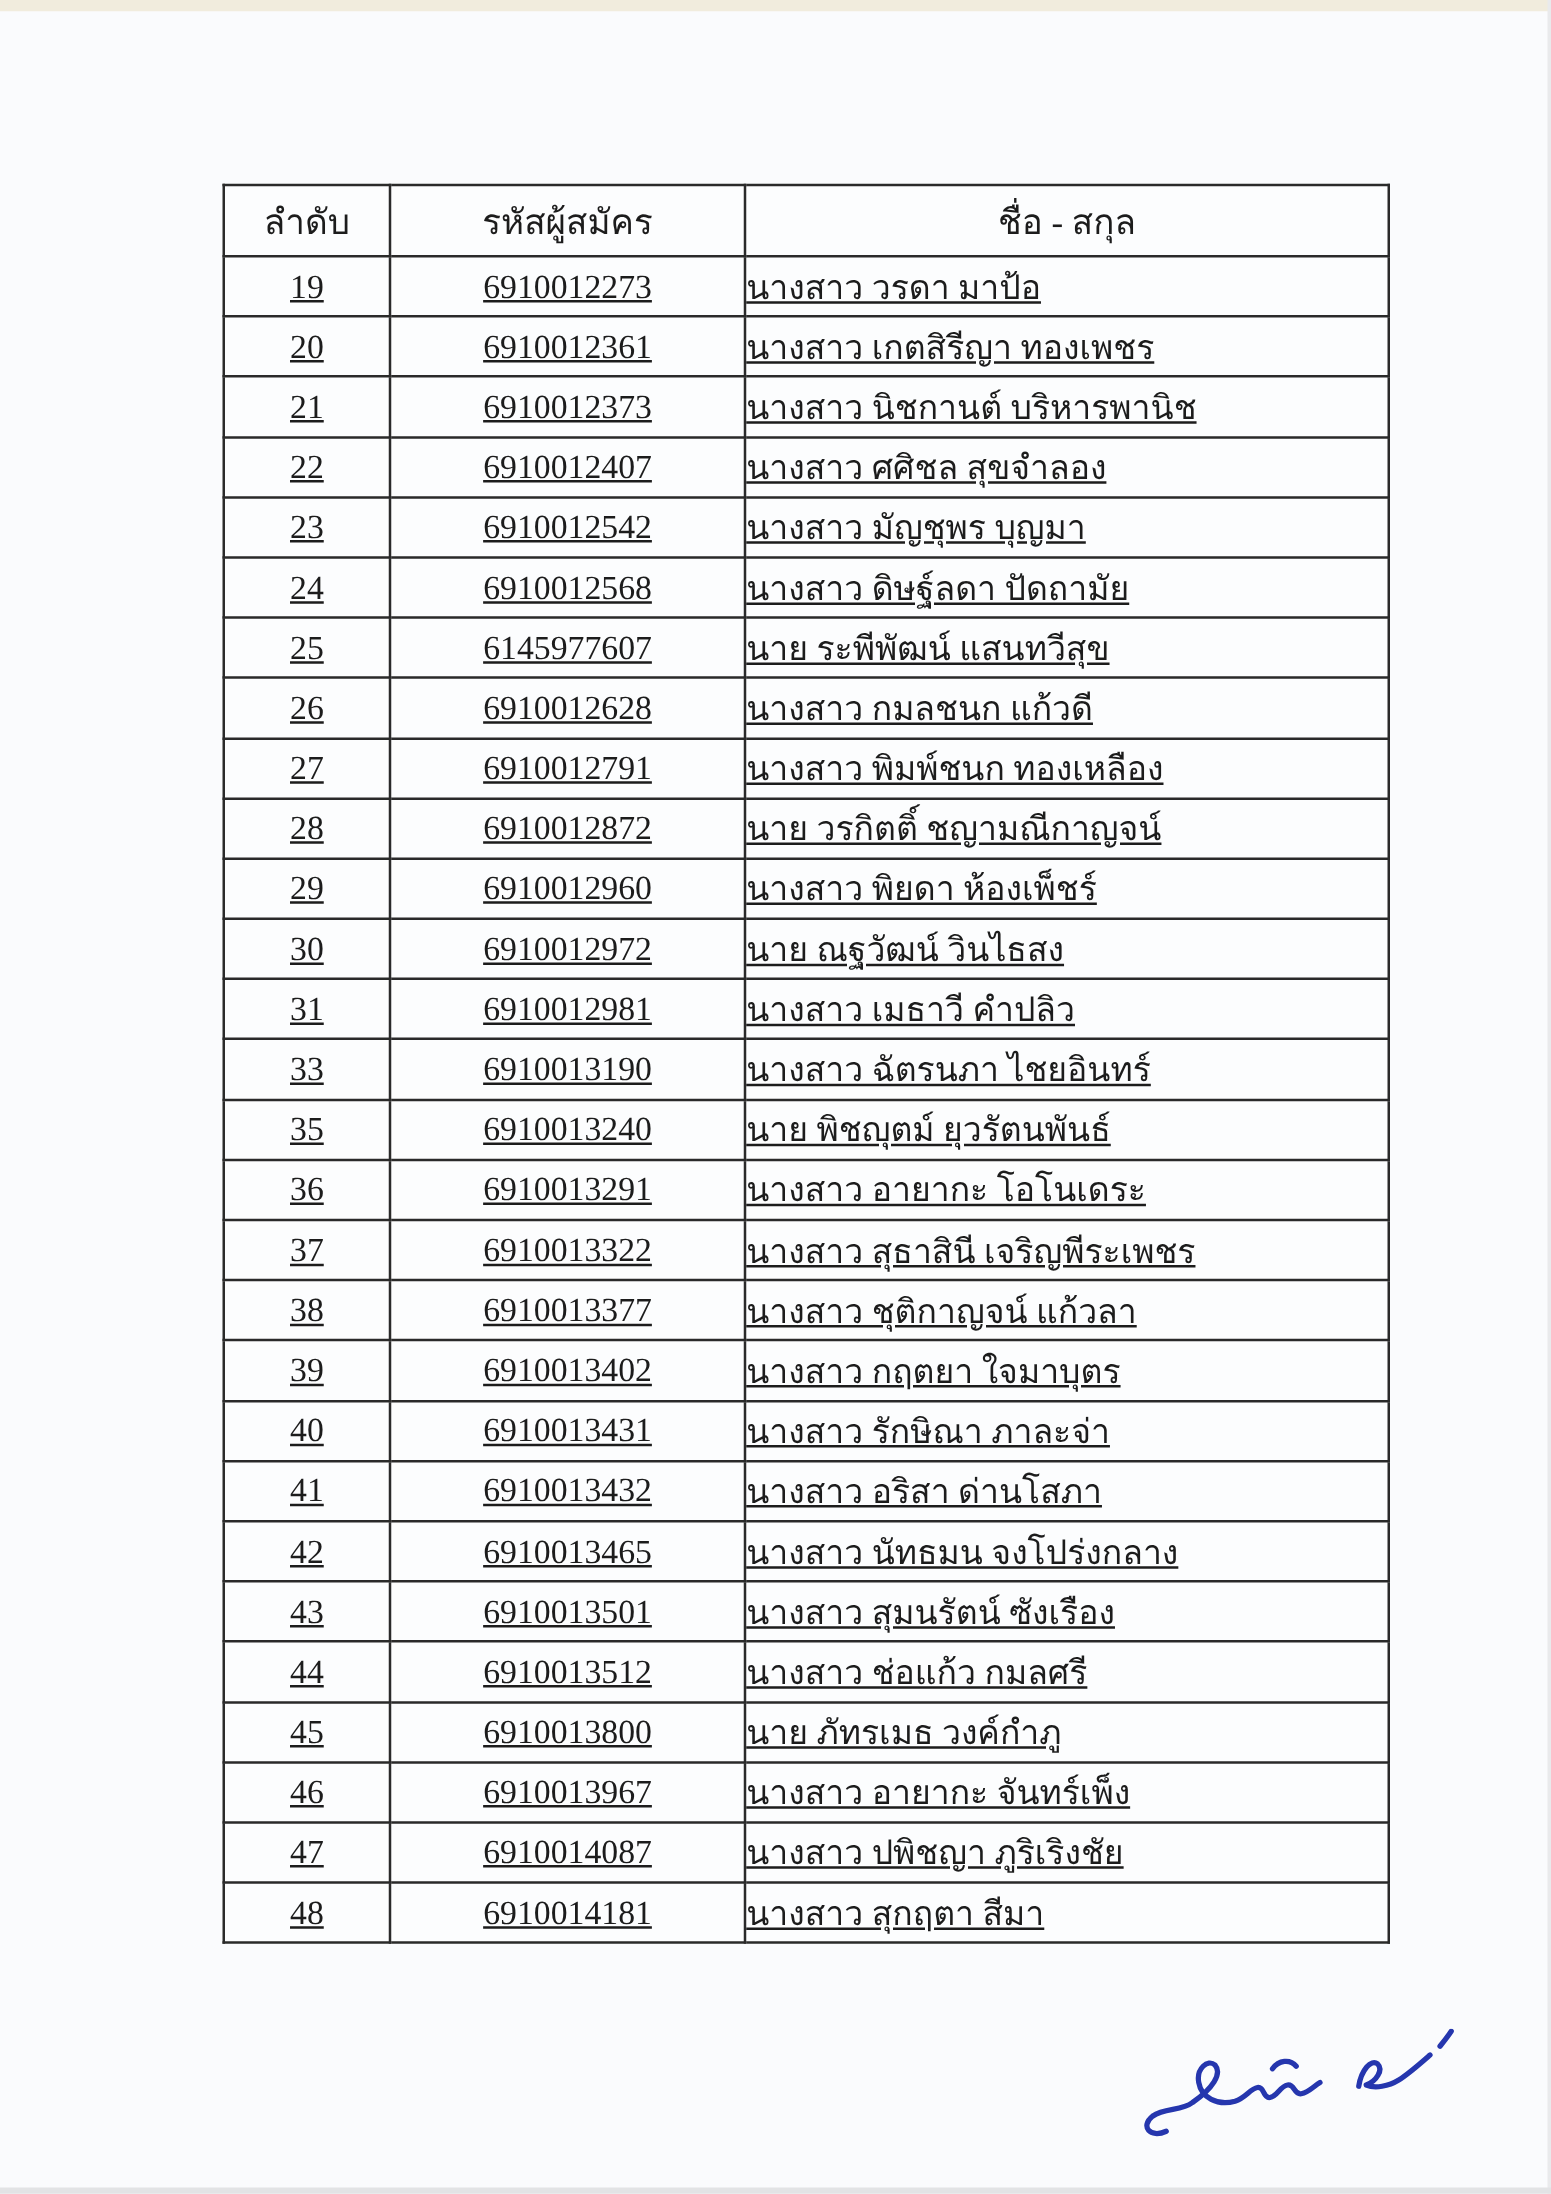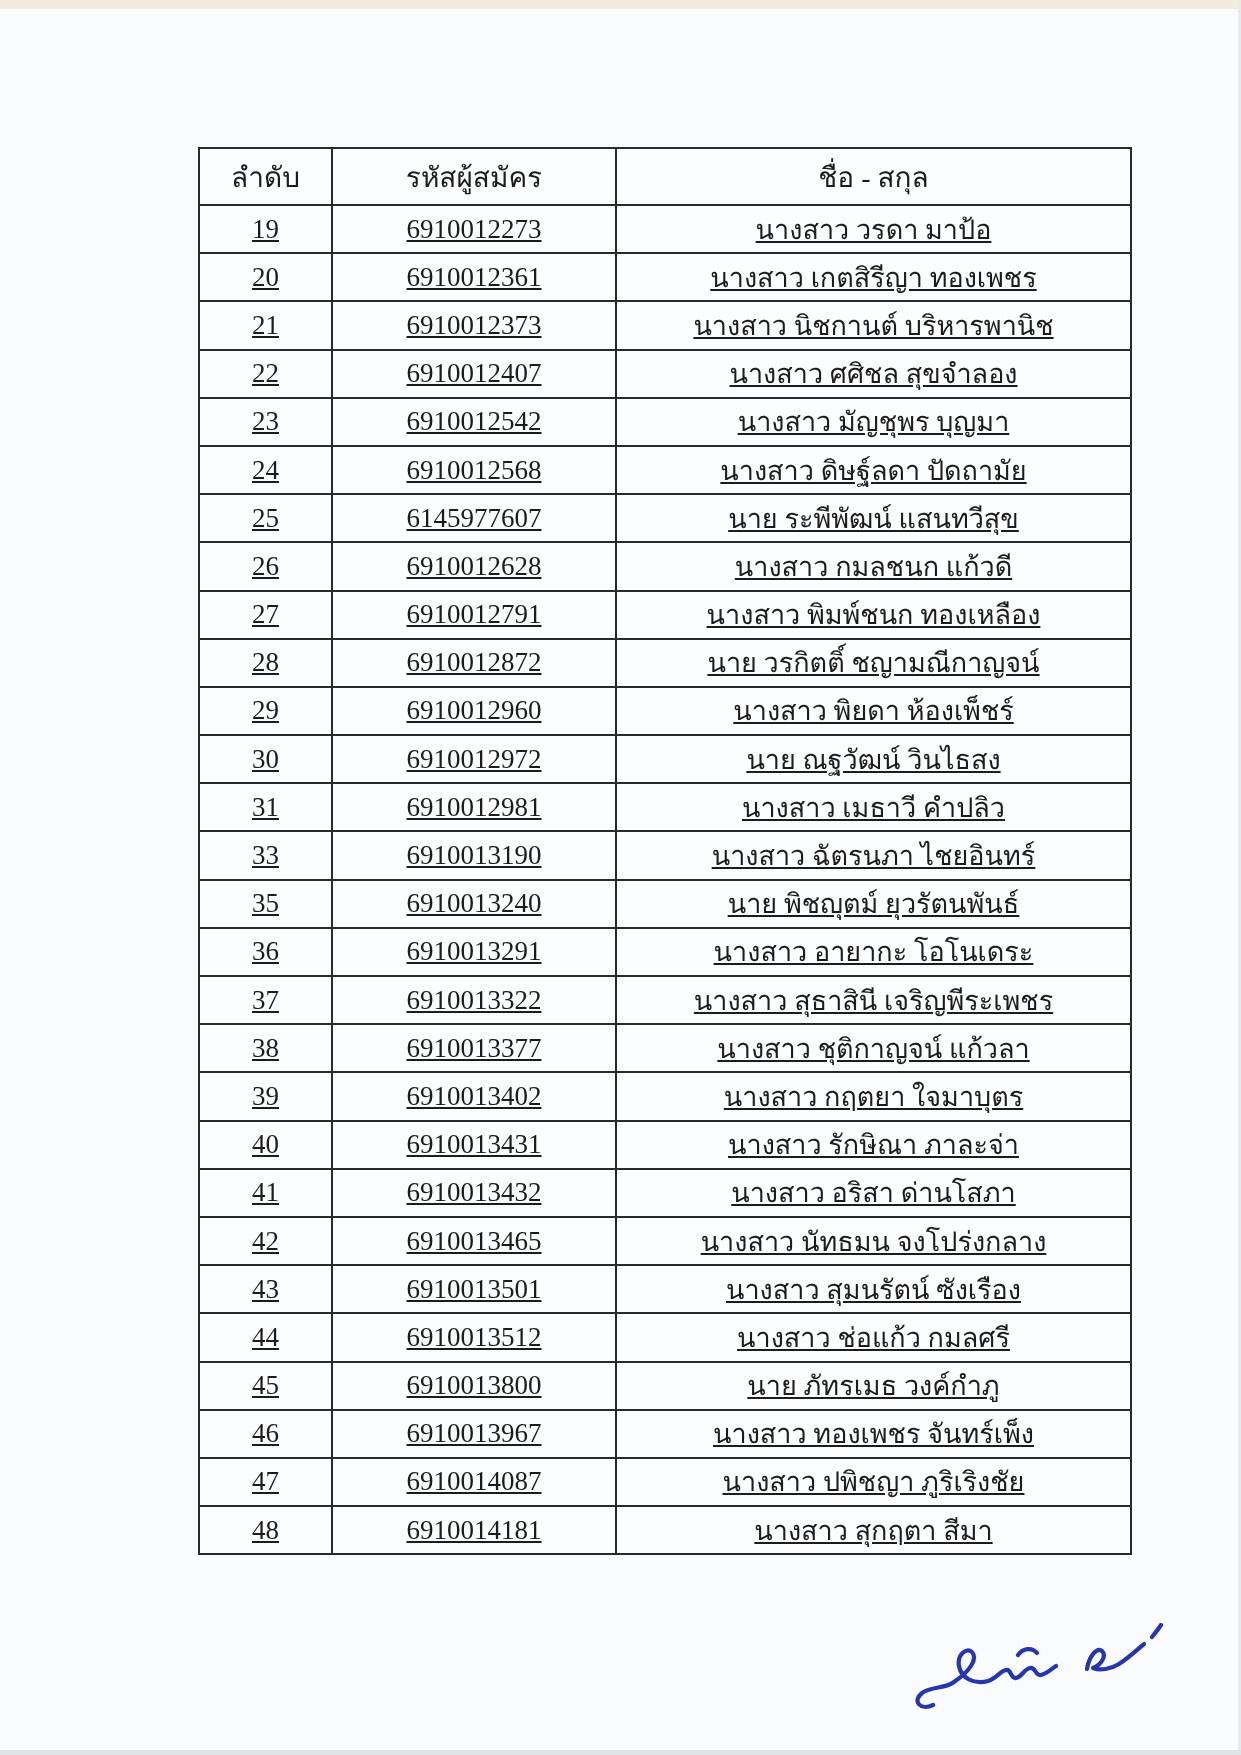--- a/index.html
+++ b/index.html
@@ -27,21 +27,20 @@
     background:#e9eaec;
   }
   table.roster{
     position:absolute;
     left:178px;top:147px;
     width:932px;
     border-collapse:collapse;
     table-layout:fixed;
     background:#fcfdfe;
     color:#1c1c1c;
-    margin-left:20px;
   }
   table.roster th, table.roster td{
     border:2px solid #2a2a2a;
     padding:0;
     overflow:visible;
   }
   table.roster{border:1px solid #2a2a2a;}
   col.c-no{width:133px;}
   col.c-id{width:284px;}
   col.c-name{width:515px;}
@@ -53,21 +52,21 @@
     text-align:center;
     vertical-align:middle;
   }
   td.cell-no, td.cell-id{
     font-size:27px;
     text-align:center;
     vertical-align:middle;
   }
   td.cell-name{
     font-size:27px;
-    text-align:center;
+    text-align:left;
     vertical-align:middle;
     padding-left:15px;
   }
   .signature{
     position:absolute;
     left:900px;top:1623px;
     width:272px;height:102px;
   }
   .signature svg{display:block;width:100%;height:100%;}
 </style>
@@ -214,21 +213,21 @@
           <td class="cell-name">นางสาว ช่อแก้ว กมลศรี</td>
         </tr>
         <tr>
           <td class="cell-no">45</td>
           <td class="cell-id">6910013800</td>
           <td class="cell-name">นาย ภัทรเมธ วงค์กำภู</td>
         </tr>
         <tr>
           <td class="cell-no">46</td>
           <td class="cell-id">6910013967</td>
-          <td class="cell-name">นางสาว ทองเพชร จันทร์เพ็ง</td>
+          <td class="cell-name">นางสาว อายากะ จันทร์เพ็ง</td>
         </tr>
         <tr>
           <td class="cell-no">47</td>
           <td class="cell-id">6910014087</td>
           <td class="cell-name">นางสาว ปพิชญา ภูริเริงชัย</td>
         </tr>
         <tr>
           <td class="cell-no">48</td>
           <td class="cell-id">6910014181</td>
           <td class="cell-name">นางสาว สุกฤตา สีมา</td>

